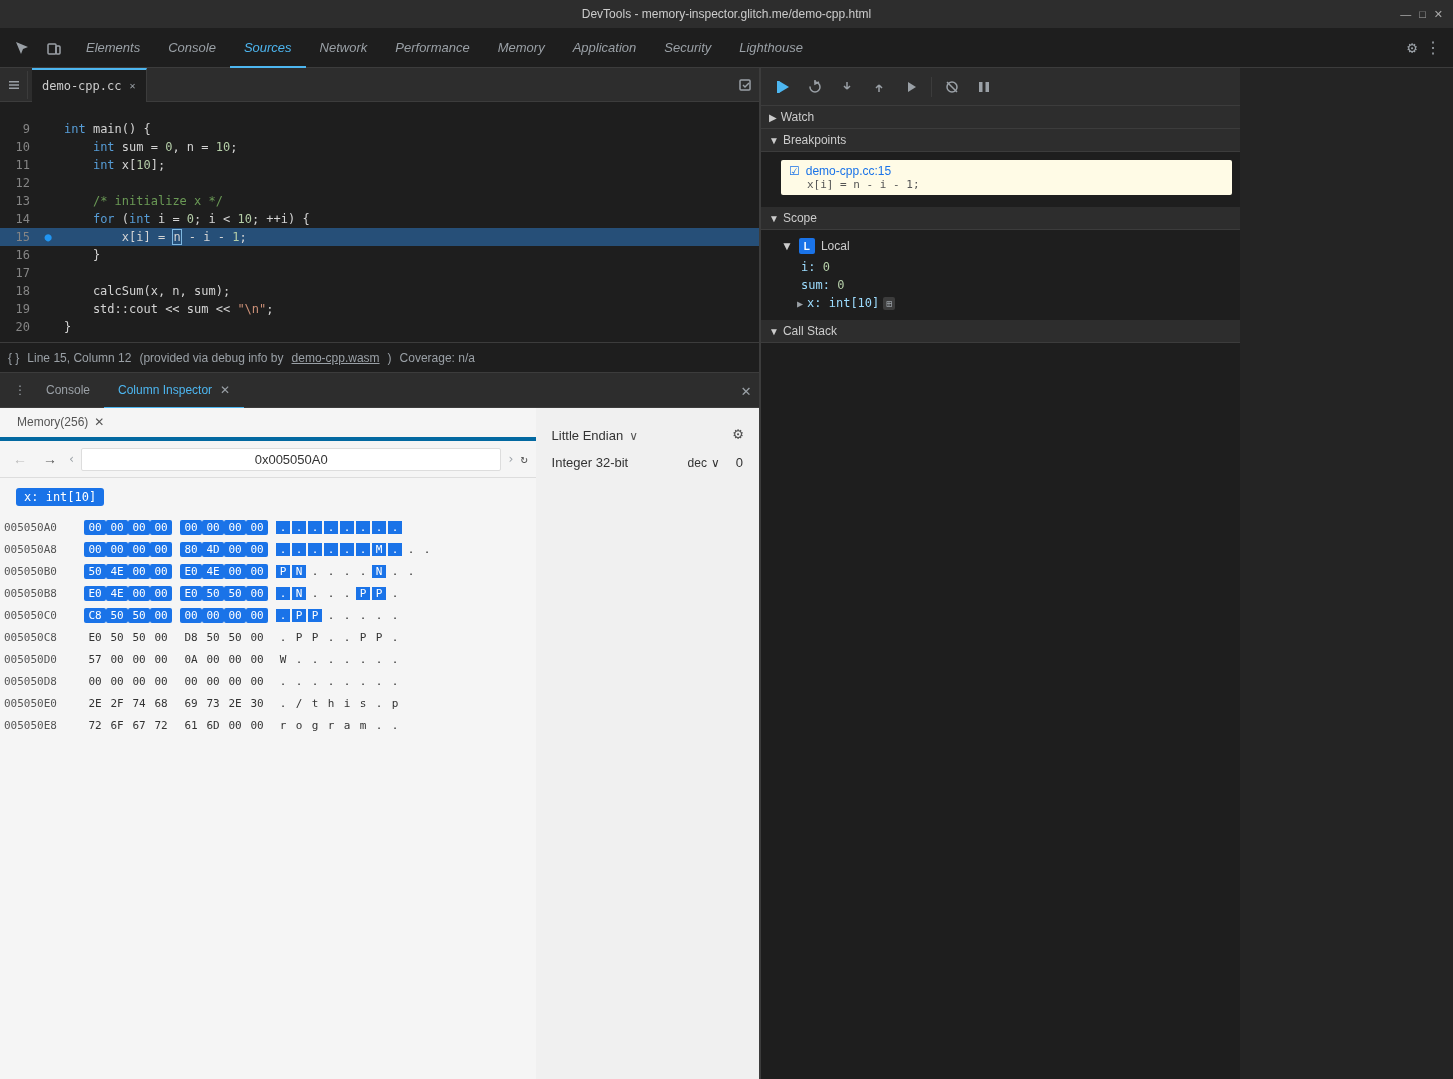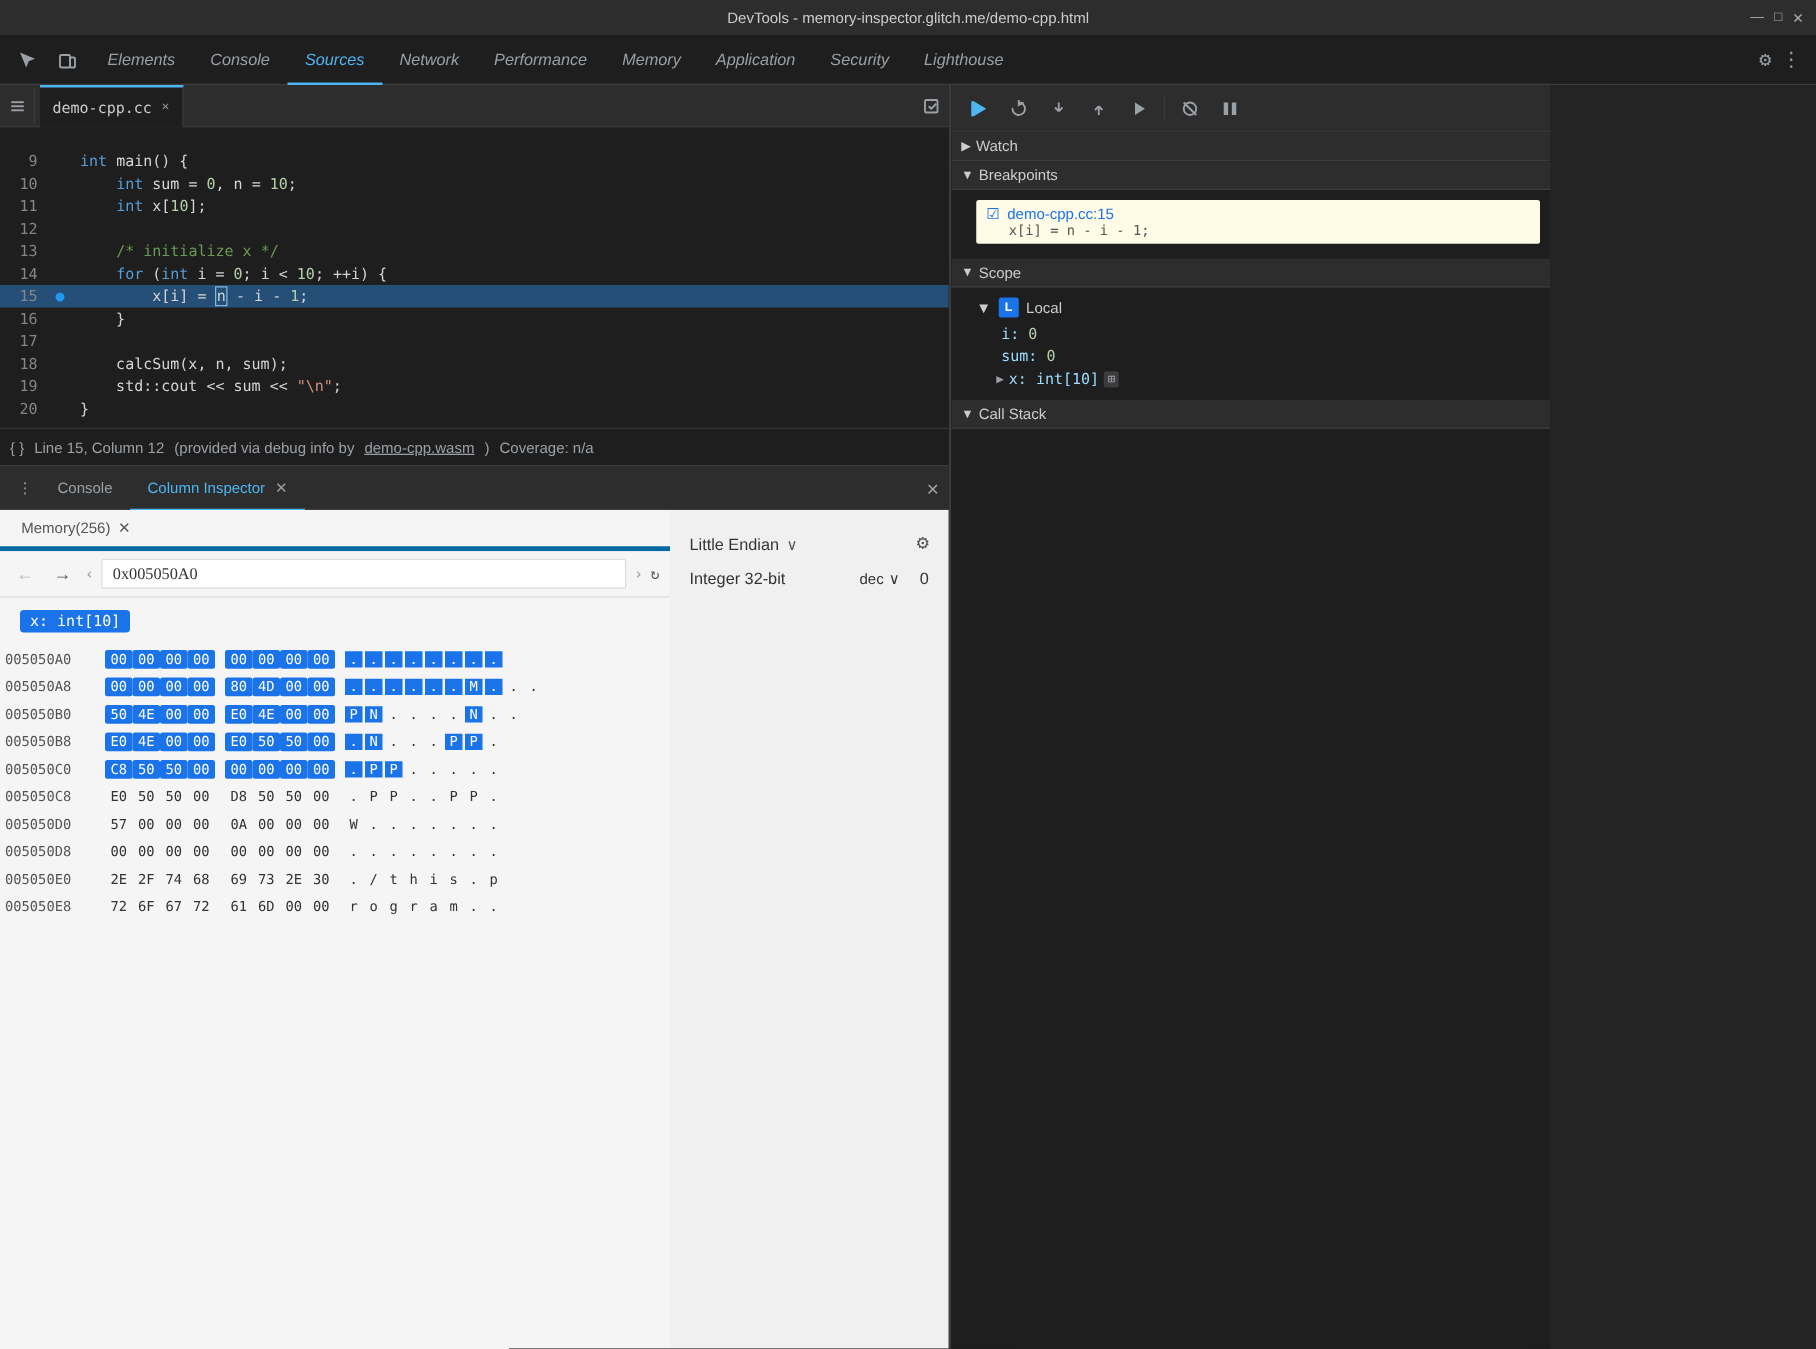--- a/index.html
+++ b/index.html
@@ -209,22 +209,22 @@
       background: #f5f5f5;
       border-bottom: 1px solid #ddd;
     }
     .nav-btn {
       width: 24px; height: 24px; display: flex; align-items: center; justify-content: center;
       color: #555; cursor: pointer; font-size: 14px;
       background: none; border: none; padding: 0;
     }
     .nav-btn:disabled { color: #bbb; }
     .address-input {
-      flex: 1; border: 1px solid #ddd; background: #fff;
-      padding: 3px 8px; font-size: 13px; font-family: Liberation Serif, serif; color: #333;
+      flex: 1; text-align: center; border: 1px solid #ddd; background: #fff;
+      padding: 3px 8px; font-size: 13px; font-family: Liberation Sans, sans-serif; color: #333;
       border-radius: 2px;
     }
     .refresh-btn { color: #555; cursor: pointer; }
 
     
     .x-tag {
       display: inline-block; background: #1a73e8; color: #fff;
       padding: 2px 8px; border-radius: 3px; font-size: 12px; margin: 6px 8px;
     }
 

